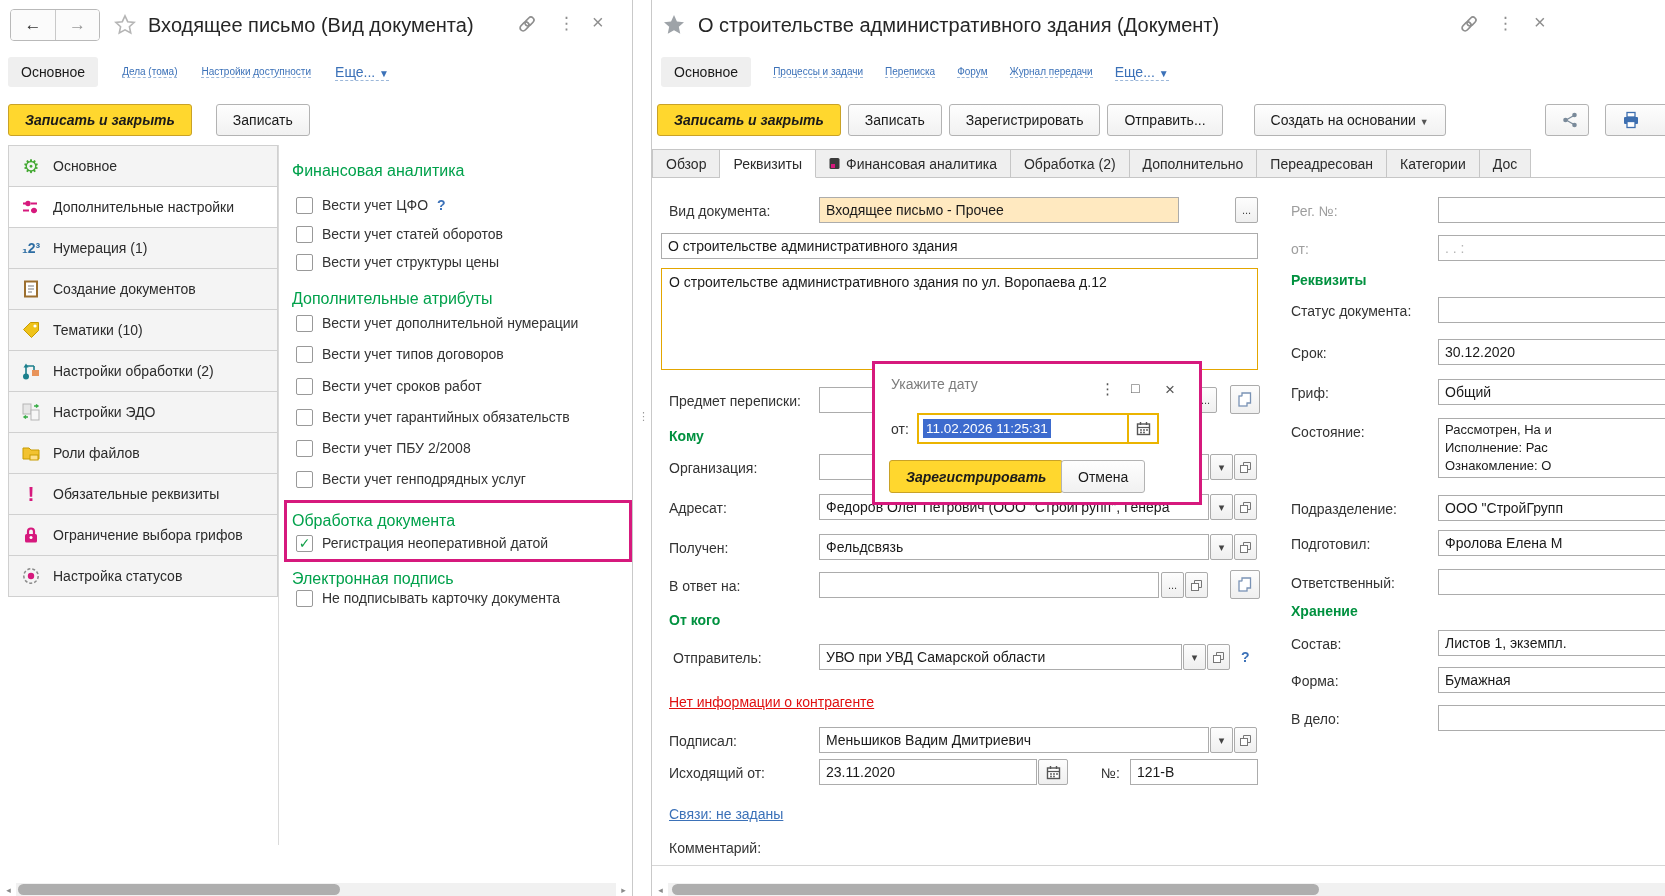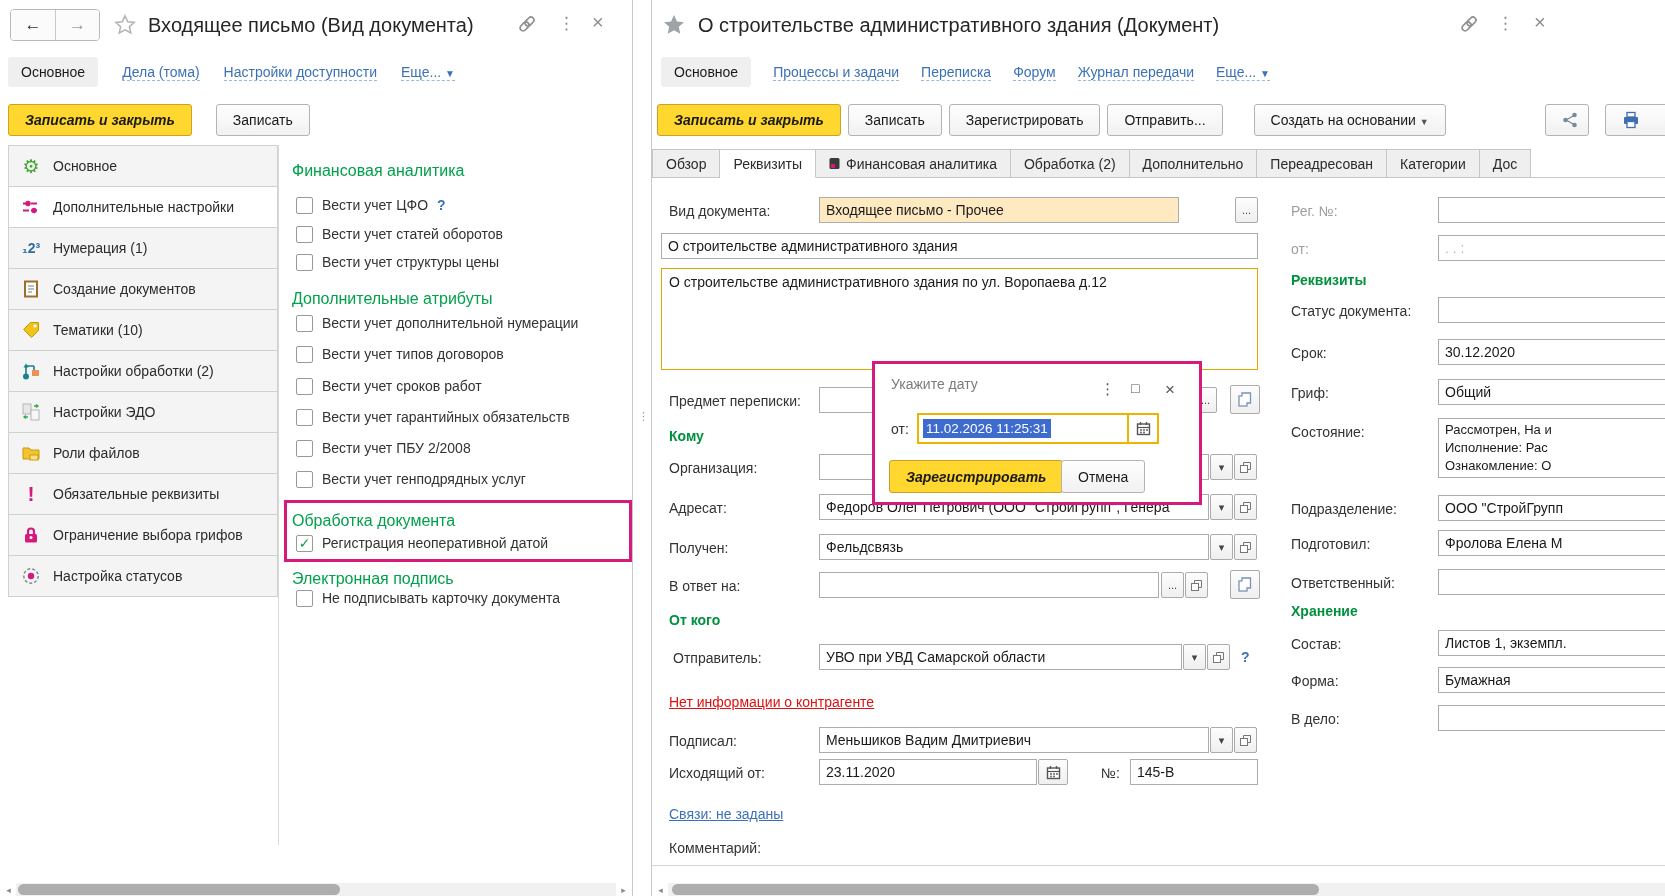--- a/index.html
+++ b/index.html
@@ -17,21 +17,21 @@
   .navbtns button + button { border-left:1px solid #c9c9c9; color:#9a9a9a; }
   .star { margin:0 4px 0 14px; display:flex; }
   .wtitle { font-size:20px; color:#262626; margin-left:8px; white-space:nowrap; }
   .hicon { color:#8e8e8e; font-size:16px; background:none; border:none; cursor:pointer; }
   .kebab { font-size:17px; letter-spacing:0; }
   .closex { font-size:20px; }
 
   
   .navrow { position:absolute; left:0; right:0; display:flex; align-items:center; gap:24px; }
   .navtab { background:#efefef; border-radius:3px; padding:7px 13px; font-size:14px; color:#1a1a1a; cursor:pointer; }
-  .navlink { color:#3b71b8; font-size:14px; border-bottom:1px dashed #9cb8da; cursor:pointer; white-space:nowrap; }
+  .navlink { color:#3b71b8; font-size:10px; border-bottom:1px dashed #9cb8da; cursor:pointer; white-space:nowrap; }
   .navmore { color:#3b71b8; font-size:14px; cursor:pointer; white-space:nowrap; border-bottom:1px dashed #9cb8da;}
   .caret { font-size:10px; color:#3b71b8; }
 
   
   .toolbar { position:absolute; display:flex; gap:7px; align-items:center; }
   .btn { height:32px; padding:0 16px; font-size:14px; color:#1a1a1a; background:linear-gradient(#fefefe,#f1f1f1);
          border:1px solid #b3b3b3; border-radius:3px; cursor:pointer; white-space:nowrap;
          font-family:"Liberation Sans",sans-serif;}
   .btn.primary { background:#ffd72e; border-color:#c9a227; font-weight:bold;font-style:italic; }
 
@@ -78,21 +78,21 @@
   .statebox { position:absolute; border:1px solid #acacac; background:#fff; font-size:13px; line-height:18px;
               padding:2px 6px; overflow:hidden; white-space:nowrap; cursor:text; }
 
   
   .modal { position:absolute; left:220px; top:361px; width:330px; height:144px; background:#fff;
            border:3px solid #d6197d; z-index:20; }
   .mtitle { position:absolute; left:16px; top:12px; font-size:14px; color:#7c7c7c; white-space:nowrap; }
   .micon { position:absolute; top:16px; background:none; border:none; color:#555; cursor:pointer; font-size:15px; }
   .datewrap { position:absolute; left:42px; top:49px; width:242px; height:31px; border:2px solid #ebb400;
               display:flex; align-items:stretch; }
-  .dateval { flex:1; display:flex; align-items:center; padding:12px 4px; }
+  .dateval { flex:1; display:flex; align-items:flex-start; padding:4px 4px; }
   .dateval span { background:#3d6bce; color:#fff; font-size:13.5px; padding:2px 3px; }
   .calbtn { width:30px; border-left:2px solid #ebb400; display:flex; align-items:center; justify-content:center;
             background:#fff; cursor:pointer; }
 
   
   .hscroll { position:absolute; height:13px; background:#f1f1f1; }
   .hthumb { position:absolute; top:1px; height:11px; background:#aeaeae; border-radius:6px; cursor:pointer; }
   .sarrow { position:absolute; top:0; width:13px; height:13px; color:#8a8a8a; font-size:9px;
             display:flex; align-items:center; justify-content:center; cursor:pointer; }
   .bline { position:absolute; border-top:1px solid #d6d6d6; }
@@ -485,21 +485,21 @@
         <line x1="4.5" y1="1" x2="4.5" y2="4" stroke="#555" stroke-width="1.4"></line>
         <line x1="10.5" y1="1" x2="10.5" y2="4" stroke="#555" stroke-width="1.4"></line>
         <circle cx="5" cy="9" r="0.9" fill="#555"></circle>
         <circle cx="8" cy="9" r="0.9" fill="#555"></circle>
         <circle cx="11" cy="9" r="0.9" fill="#555"></circle>
         <circle cx="5" cy="11.5" r="0.9" fill="#555"></circle>
         <circle cx="8" cy="11.5" r="0.9" fill="#555"></circle>
       </svg>
     </button>
   <span class="lab" style="left:449px;top:765px">№:</span>
-  <div class="fld" style="left:478px;top:759px;width:128px">145-В</div>
+  <div class="fld" style="left:478px;top:759px;width:128px">121-В</div>
 
   <span class="bluelink" style="left:17px;top:806px">Связи: не заданы</span>
   <span class="lab" style="left:17px;top:840px">Комментарий:</span>
 
   <span class="lab gray" style="left:639px;top:203px">Рег. №:</span>
   <div class="fld" style="left:786px;top:197px;width:242px"></div>
   <span class="lab gray" style="left:639px;top:241px">от:</span>
   <div class="fld" style="left:786px;top:235px;width:242px;color:#b5b5b5">.    .               :</div>
 
   <span class="ghead" style="left:639px;top:272px">Реквизиты</span>

